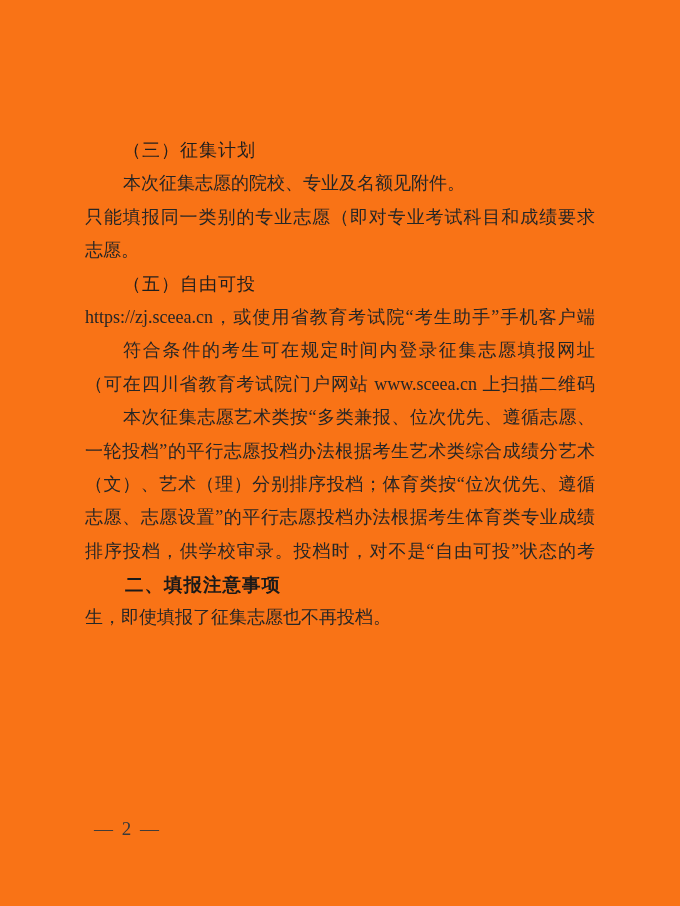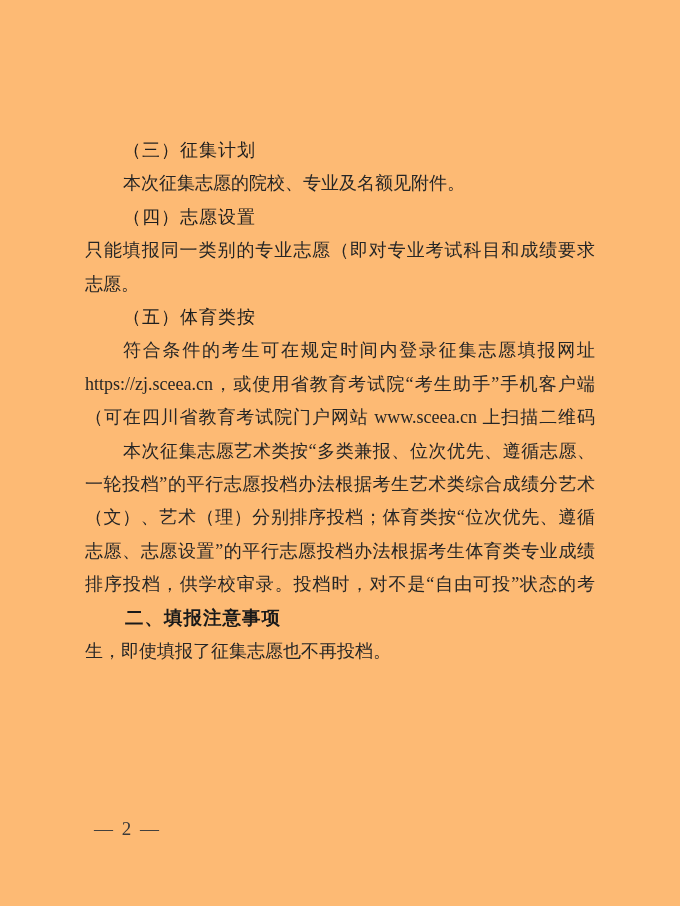--- a/index.html
+++ b/index.html
@@ -4,21 +4,21 @@
 <style>
   html, body {
     margin: 0;
     padding: 0;
     background: #ffffff;
   }
   .page {
     position: relative;
     width: 680px;
     height: 906px;
-    background: #fdba74;
+    background: #f97316;
     overflow: hidden;
     font-family: "Liberation Serif", "DejaVu Serif", serif;
     color: #262626;
   }
   .content {
     position: absolute;
     left: 85px;
     top: 134px;
     width: 510px;
   }
@@ -59,26 +59,25 @@
     letter-spacing: 2px;
   }
 </style>
 </head>
 <body>
 
 <div class="page">
   <div class="content">
     <div class="ln heading">（三）征集计划</div>
     <div class="ln body indent">本次征集志愿的院校、专业及名额见附件。</div>
-    <div class="ln heading">（四）志愿设置</div>
     <div class="ln body just">只能填报同一类别的专业志愿（即对专业考试科目和成绩要求</div>
     <div class="ln body">志愿。</div>
-    <div class="ln heading">（五）体育类按</div>
+    <div class="ln heading">（五）自由可投</div>
+    <div class="ln body just">https://zj.sceea.cn，或使用省教育考试院“考生助手”手机客户端</div>
     <div class="ln body indent just">符合条件的考生可在规定时间内登录征集志愿填报网址</div>
-    <div class="ln body just">https://zj.sceea.cn，或使用省教育考试院“考生助手”手机客户端</div>
     <div class="ln body just">（可在四川省教育考试院门户网站 www.sceea.cn 上扫描二维码</div>
     <div class="ln body indent just">本次征集志愿艺术类按“多类兼报、位次优先、遵循志愿、</div>
     <div class="ln body just">一轮投档”的平行志愿投档办法根据考生艺术类综合成绩分艺术</div>
     <div class="ln body just">（文）、艺术（理）分别排序投档；体育类按“位次优先、遵循</div>
     <div class="ln body just">志愿、志愿设置”的平行志愿投档办法根据考生体育类专业成绩</div>
     <div class="ln body just">排序投档，供学校审录。投档时，对不是“自由可投”状态的考</div>
     <div class="ln bold-heading">二、填报注意事项</div>
     <div class="ln body">生，即使填报了征集志愿也不再投档。</div>
   </div>
   <div class="footer">— 2 —</div>

